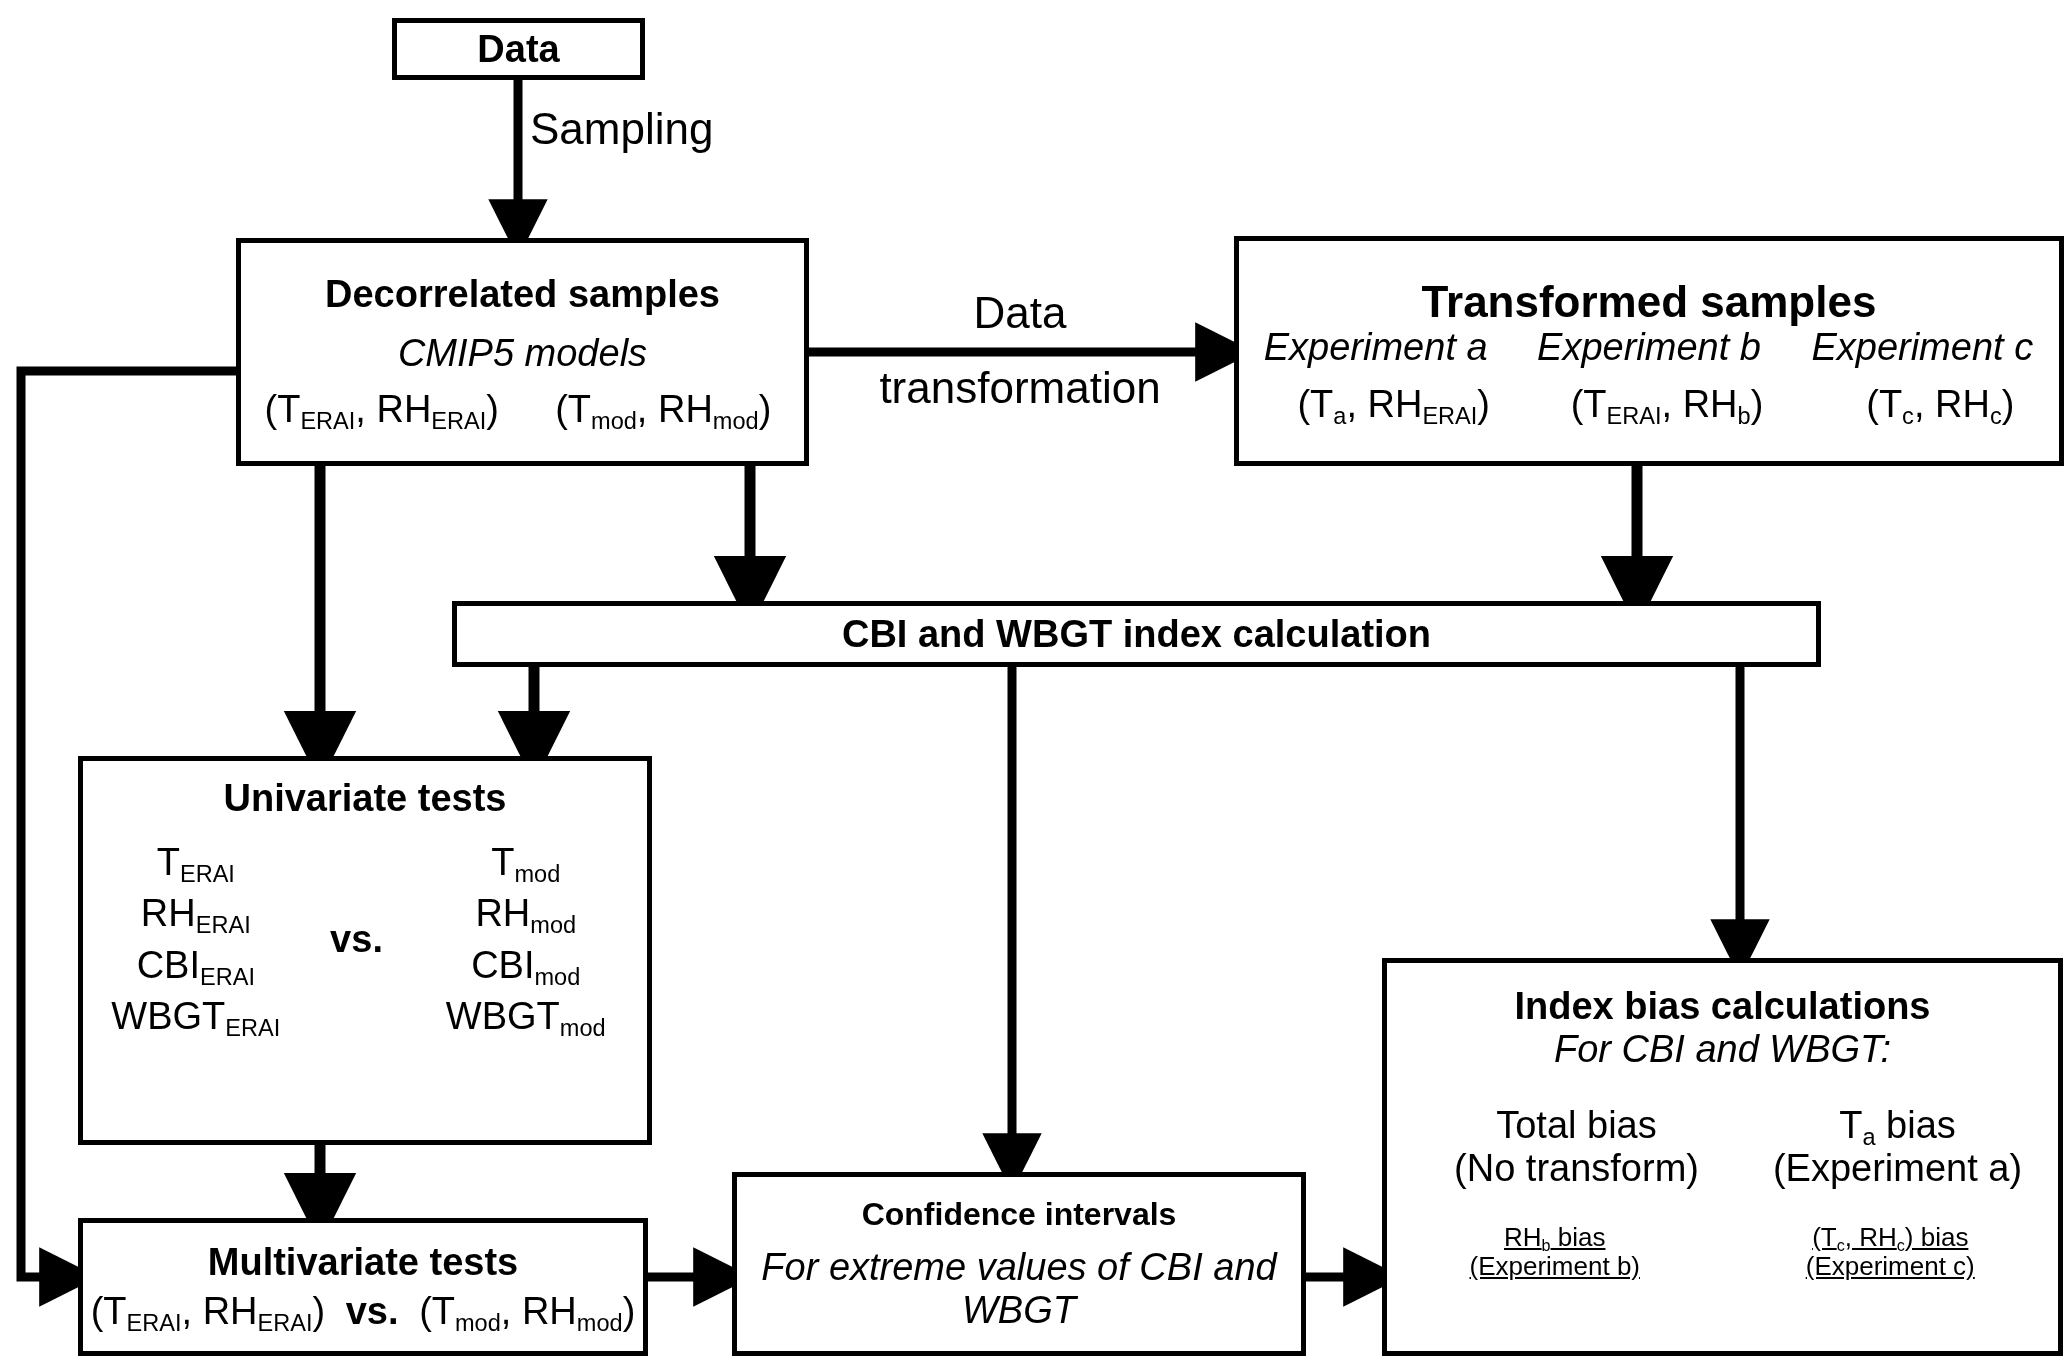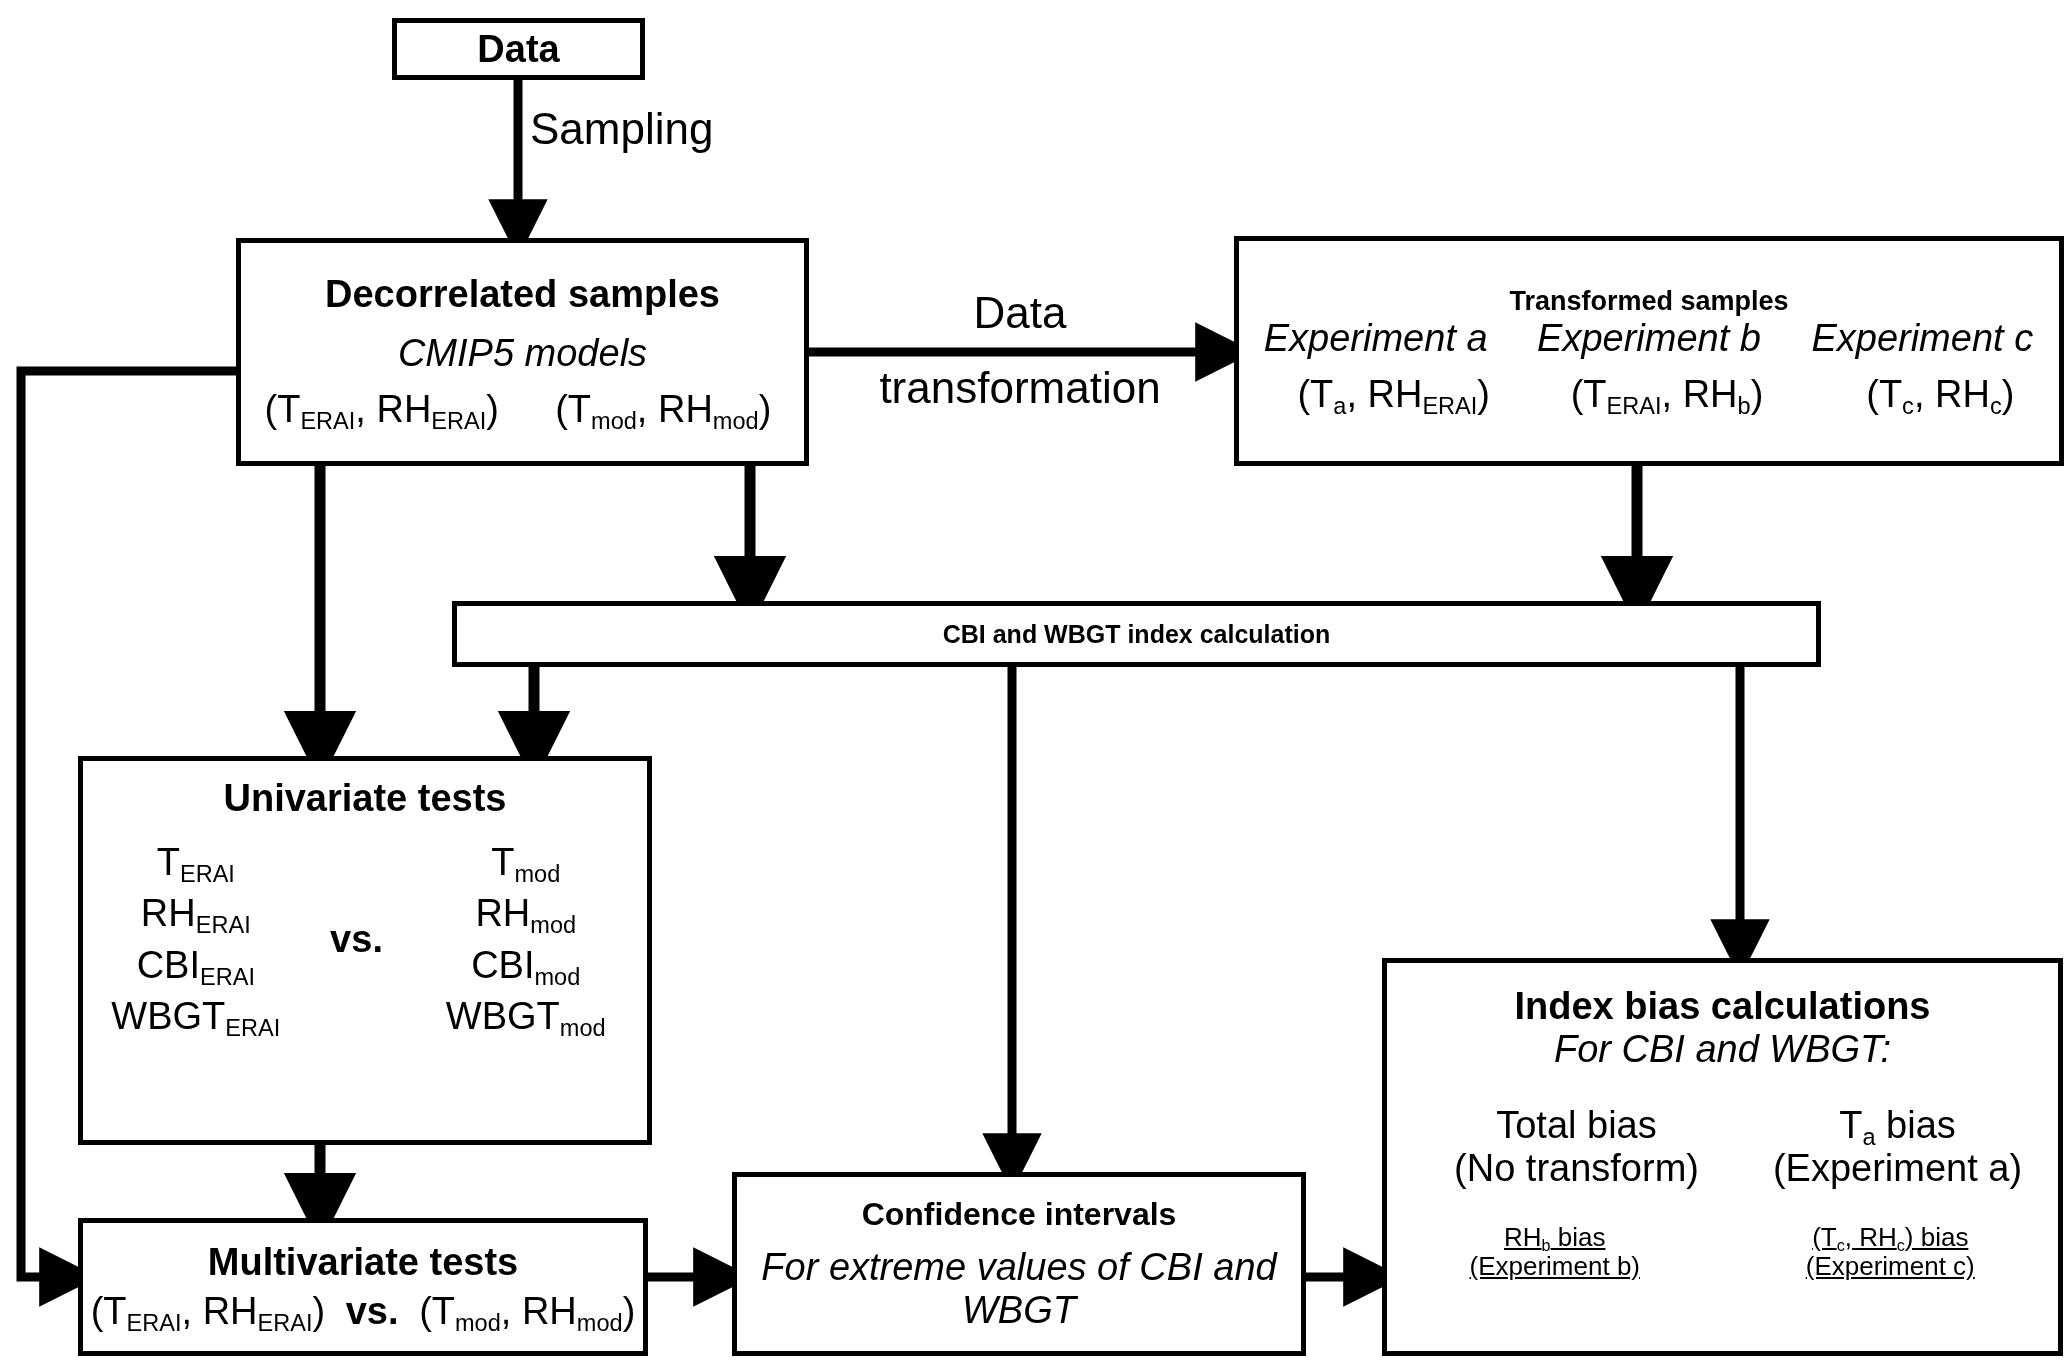--- a/index.html
+++ b/index.html
@@ -69,21 +69,21 @@
     line-height: 1.06;
     text-align: center;
     color: #000;
     background: transparent;
   }
 
   
   #box-data       { left: 392px;  top: 18px;   width: 253px;  height: 62px;  font-size: 38px; }
   #box-decor      { left: 236px;  top: 238px;  width: 573px;  height: 228px; }
   #box-transf     { left: 1234px; top: 236px;  width: 830px;  height: 230px; }
-  #box-cbi        { left: 452px;  top: 601px;  width: 1369px; height: 66px;  font-size: 25px; }
+  #box-cbi        { left: 452px;  top: 601px;  width: 1369px; height: 66px;  font-size: 38px; }
   #box-univ       { left: 78px;   top: 756px;  width: 574px;  height: 389px; }
   #box-multi      { left: 78px;   top: 1218px; width: 570px;  height: 138px; }
   #box-conf       { left: 732px;  top: 1172px; width: 574px;  height: 184px; }
   #box-bias       { left: 1382px; top: 958px;  width: 681px;  height: 398px; }
 </style>
 </head>
 <body>
 
 <div id="canvas">
 
@@ -141,21 +141,21 @@
       <div class="cell plain" style="width:50%;">
         (T<sub>ERAI</sub>, RH<sub>ERAI</sub>)
       </div>
       <div class="cell plain" style="width:50%;">
         (T<sub>mod</sub>, RH<sub>mod</sub>)
       </div>
     </div>
   </div>
 
   <div class="box" id="box-transf">
-    <div class="title" style="font-size:27px; margin-bottom:0;">Transformed samples</div>
+    <div class="title" style="font-size:44px; margin-bottom:0;">Transformed samples</div>
     <div class="row" style="font-size:38px; margin-bottom:14px;">
       <div class="cell ital" style="width:33.33%;">Experiment a</div>
       <div class="cell ital" style="width:33.33%;">Experiment b</div>
       <div class="cell ital" style="width:33.33%;">Experiment c</div>
     </div>
     <div class="row" style="font-size:38px;padding-left:36px;">
       <div class="cell plain" style="width:33.33%;">
         (T<sub>a</sub>, RH<sub>ERAI</sub>)
       </div>
       <div class="cell plain" style="width:33.33%;">

